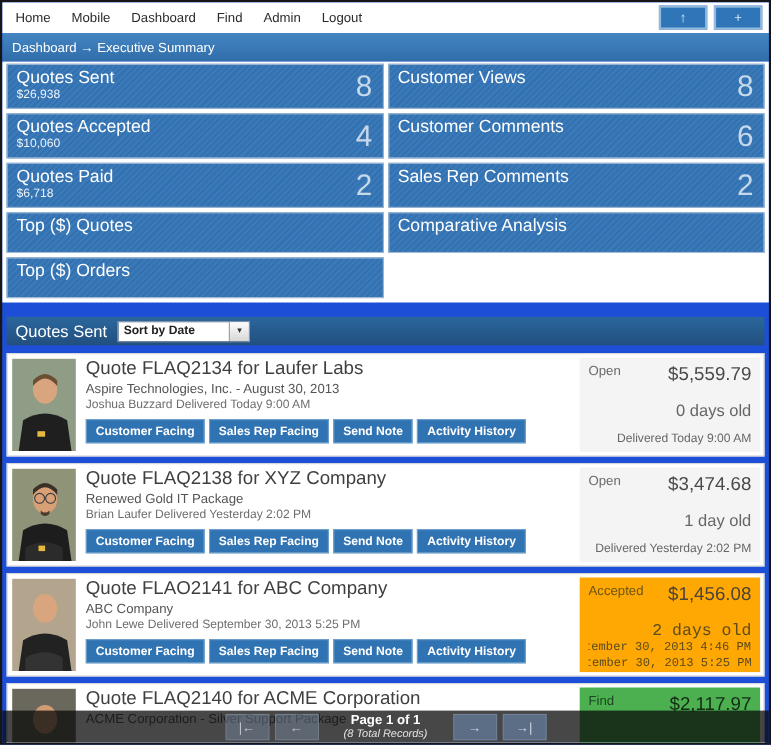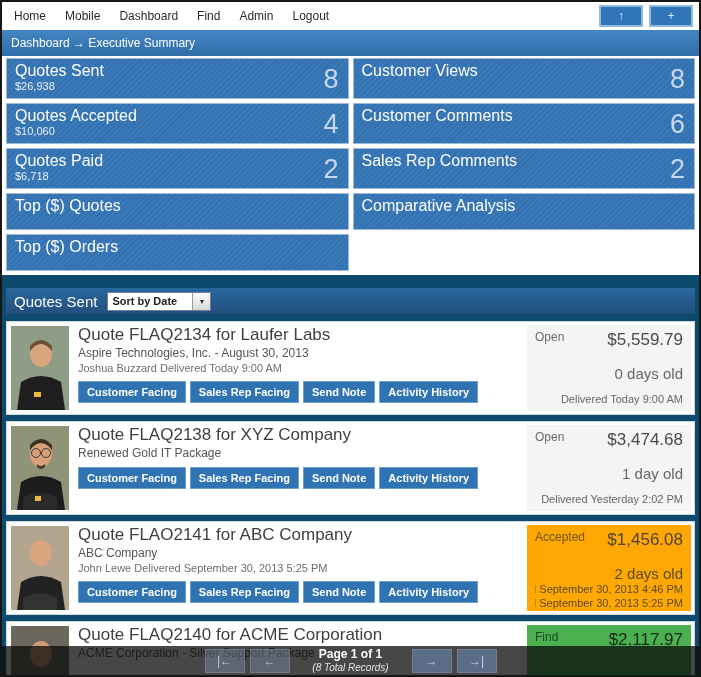--- a/index.html
+++ b/index.html
@@ -1,19 +1,19 @@
 <!DOCTYPE html>
 <html><head>
 <meta charset="utf-8">
 <style>
   html,body{margin:0;padding:0;}
   body{font-family:"Liberation Sans","DejaVu Sans",sans-serif;}
   .page{
     position:relative;width:701px;height:677px;box-sizing:border-box;
-    border:2px solid #161616;background:#0c4a6e;overflow:hidden;
+    border:2px solid #161616;background:#1d4ed8;overflow:hidden;
   }
   
   .topnav{height:28px;display:flex;align-items:center;padding:0 6px 0 12px;background:#fff;}
   .nav-link{font-size:12px;color:#2b2b2b;text-decoration:none;margin-right:19px;cursor:pointer;}
   .topnav-buttons{margin-left:auto;display:flex;gap:6px;}
   .tbtn{width:44px;height:22px;background:#2e76b8;border:2px solid #93b9dc;color:#d8e8f7;
         font-size:12px;line-height:1;cursor:pointer;padding:0;}
   
   .breadcrumb{height:26px;display:flex;align-items:center;padding-left:9px;
     background:linear-gradient(#4486c2,#2f6da9);color:#fff;font-size:12px;}
@@ -61,21 +61,21 @@
   .qpanel.orange{background:#ffa702;}
   .qpanel.green{background:#4caf50;}
   .ptop{display:flex;justify-content:space-between;align-items:flex-start;gap:12px;}
   .pstatus{font-size:12px;color:#6a6a6a;}
   .pamount{font-size:17px;color:#4a4a4a;}
   .page-old{text-align:right;font-size:15px;color:#666;margin-top:15px;}
   .phistory{margin-top:auto;direction:rtl;}
   .phline{font-size:11px;color:#666;line-height:14px;white-space:nowrap;overflow:hidden;}
   .qpanel.orange .pstatus{color:#6a5617;}
   .qpanel.orange .pamount{color:#4c4438;}
-  .qpanel.orange .page-old,.qpanel.orange .phline{color:#5b4c1d;}
+  .qpanel.orange .page-old,.qpanel.orange .phline{color:#5b4c1d;font-family:Liberation Mono, monospace;}
   .qpanel.green .pstatus{color:#1e4620;}
   .qpanel.green .pamount{color:#142c16;}
   
   .page-overlay{position:absolute;left:0;right:0;bottom:0;height:29px;
     background:rgba(10,10,10,0.75);display:flex;align-items:center;justify-content:center;
     gap:5px;z-index:5;}
   .pgbtn{width:40px;height:24px;display:flex;align-items:center;justify-content:center;
     font-size:12px;color:#cfd6df;background:rgba(96,116,146,0.85);
     border:1px solid rgba(170,185,205,0.25);cursor:pointer;padding:0;}
   .pgbtn.dim{background:rgba(130,150,180,0.40);color:rgba(220,228,238,0.75);}
@@ -142,21 +142,21 @@
         <div class="tile-count">2</div>
       </div>
       <div class="tile action">
         <div class="tile-title">Comparative Analysis</div>
       </div>
     </div>
   </div>
 
   <div class="section-header">
     <span class="section-title">Quotes Sent</span>
-    <div class="select" style="width:104px;height:19px">
+    <div class="select" style="width:120px;height:19px">
       <span class="sel-text" style="font-size:11px;font-weight:700;color:#222">Sort by Date</span>
       <span class="sel-arrow">▼</span>
     </div>
   </div>
 
   <div class="rows">
 
     <div class="quote-row">
       <div class="avatar">
         <svg width="58" height="84" viewBox="0 0 58 84">
@@ -200,20 +200,21 @@
           <circle cx="35" cy="27" r="4.5" fill="none" stroke="#3a3a3a" stroke-width="1"></circle>
           <path d="M26,38 Q30,42 34,38 L34,41 Q30,45 26,41 Z" fill="#4a3b2c"></path>
           <path d="M6,84 L10,56 Q30,44 50,56 L54,84 Z" fill="#1d1d1d"></path>
           <path d="M12,72 Q30,62 46,72 L46,84 L12,84 Z" fill="#2b2b2b"></path>
           <rect x="24" y="70" width="6" height="5" fill="#e8b93c"></rect>
         </svg>
       </div>
       <div class="qmain">
         <div class="qtitle">Quote FLAQ2138 for XYZ Company</div>
         <div class="qsub">Renewed Gold IT Package</div>
+        <div class="qmeta">Brian Laufer Delivered Yesterday 2:02 PM</div>
         <div class="qbtns">
           <button class="qbtn">Customer Facing</button>
           <button class="qbtn">Sales Rep Facing</button>
           <button class="qbtn">Send Note</button>
           <button class="qbtn">Activity History</button>
         </div>
       </div>
       <div class="qpanel gray">
         <div class="ptop">
           <span class="pstatus">Open</span>

